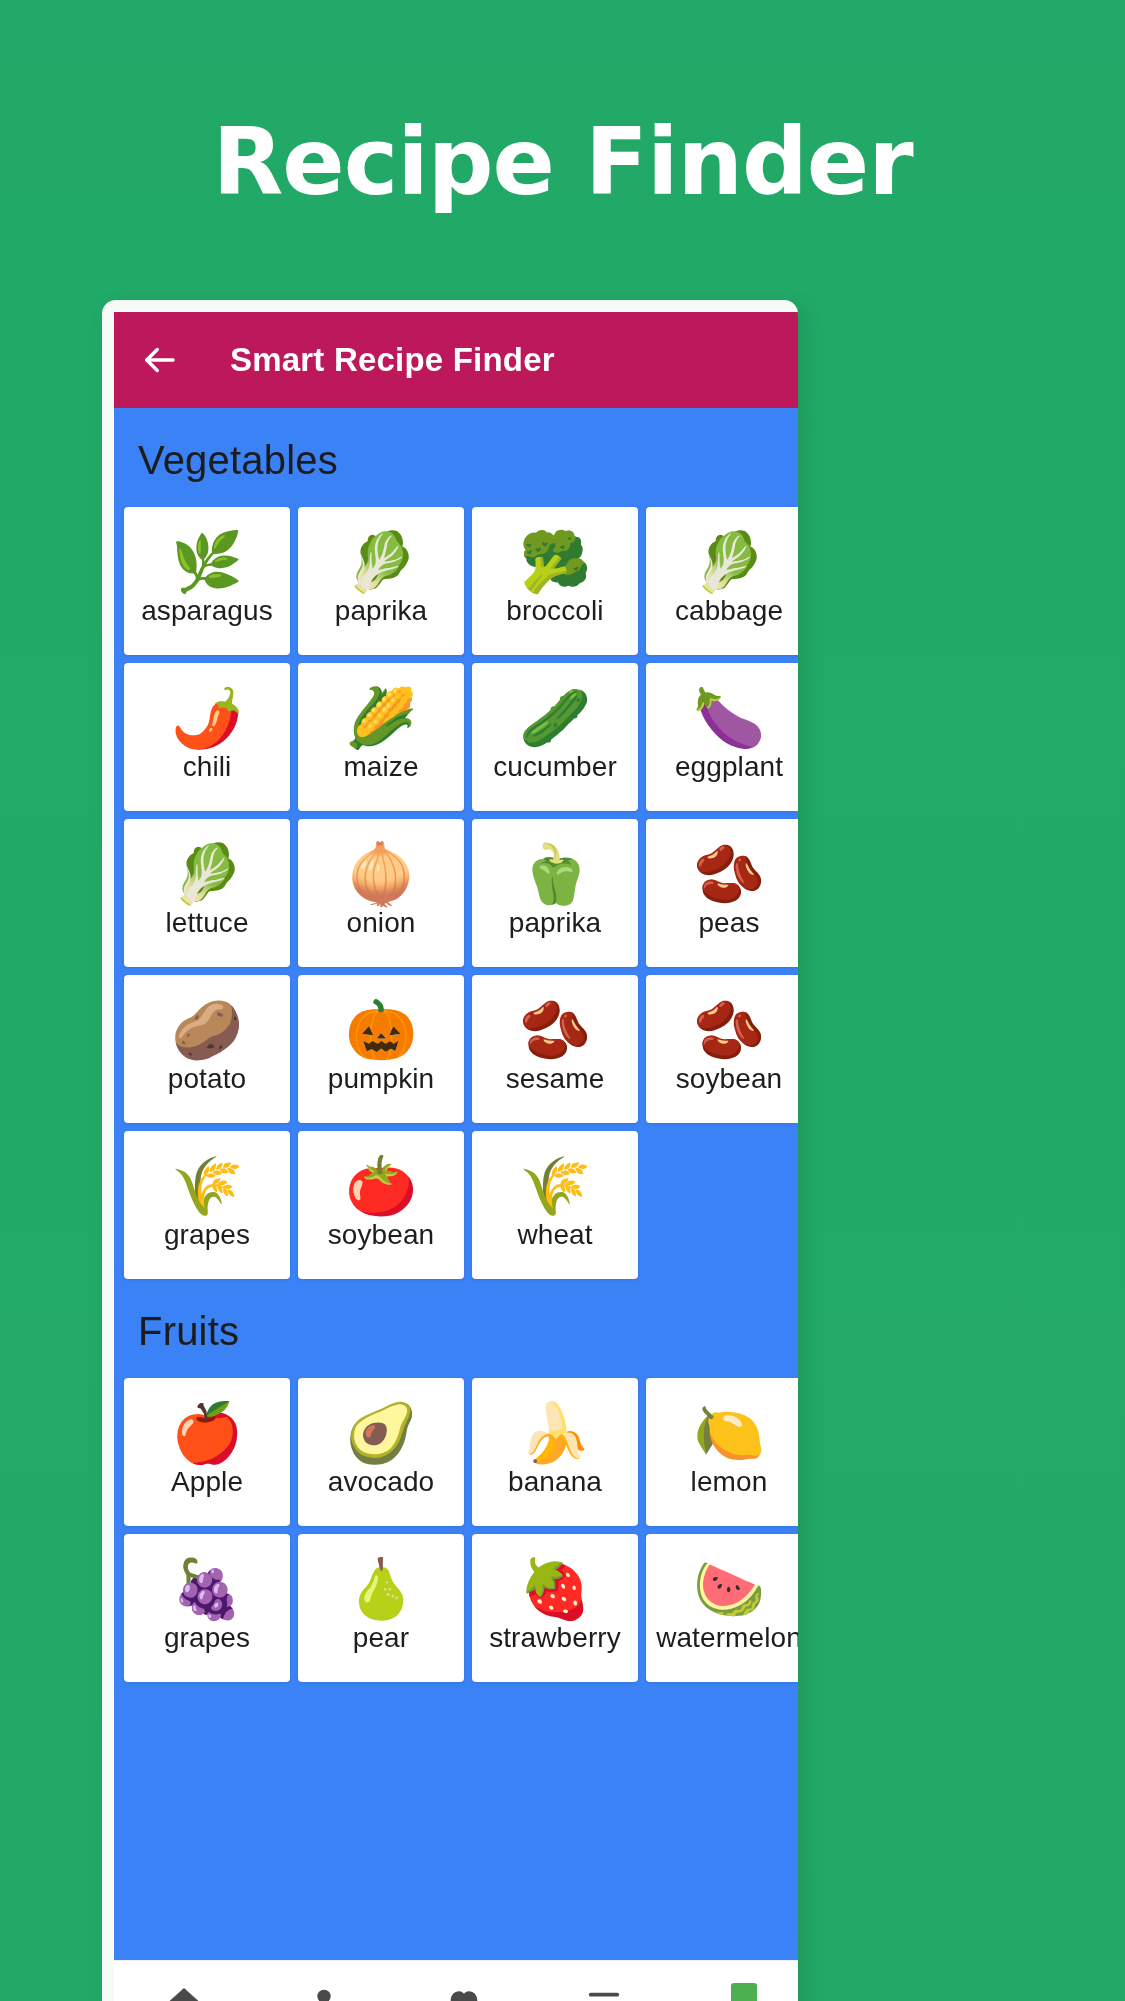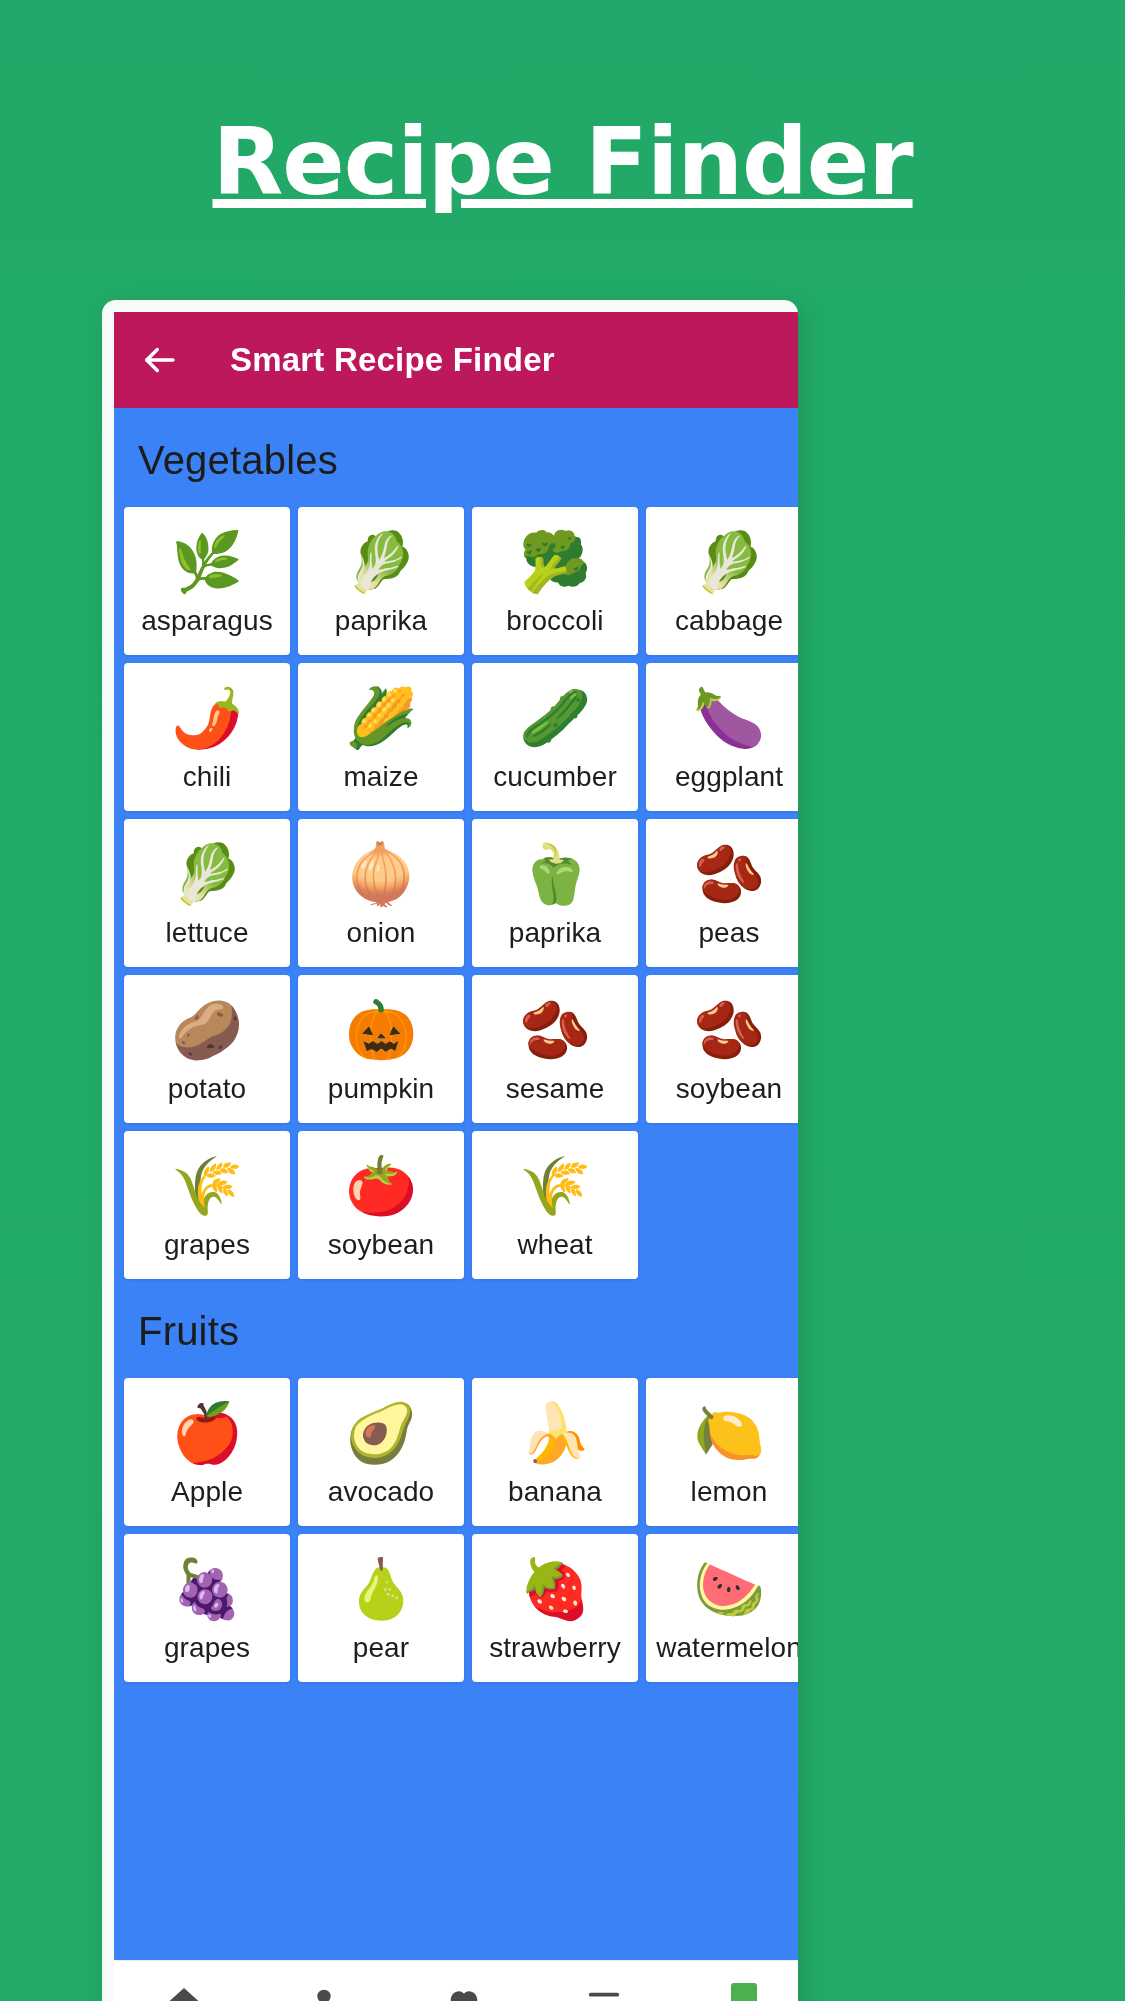--- a/index.html
+++ b/index.html
@@ -30,21 +30,20 @@
     top: 112px;
     left: 0;
     width: 1125px;
     text-align: center;
     color: #ffffff;
     font-size: 92px;
     font-weight: bold;
     letter-spacing: -1px;
     line-height: 1.1;
     font-family: "DejaVu Sans", sans-serif;
-    text-decoration: underline;
   }
 
   
   .phone-frame {
     position: absolute;
     top: 300px;
     left: 102px;
     width: 696px;
     height: 1760px;
     background: #f6fbf8;
@@ -133,21 +132,21 @@
     font-size: 58px;
     line-height: 62px;
     height: 66px;
     display: flex;
     align-items: center;
     justify-content: center;
     font-family: "DejaVu Sans", sans-serif;
   }
 
   .card-label {
-    margin-top: 10px;
+    margin-top: 0;
     font-size: 28px;
     color: #1d1d1d;
     white-space: nowrap;
     text-align: center;
     letter-spacing: 0.1px;
   }
 
   
   .bottom-nav {
     position: absolute;

